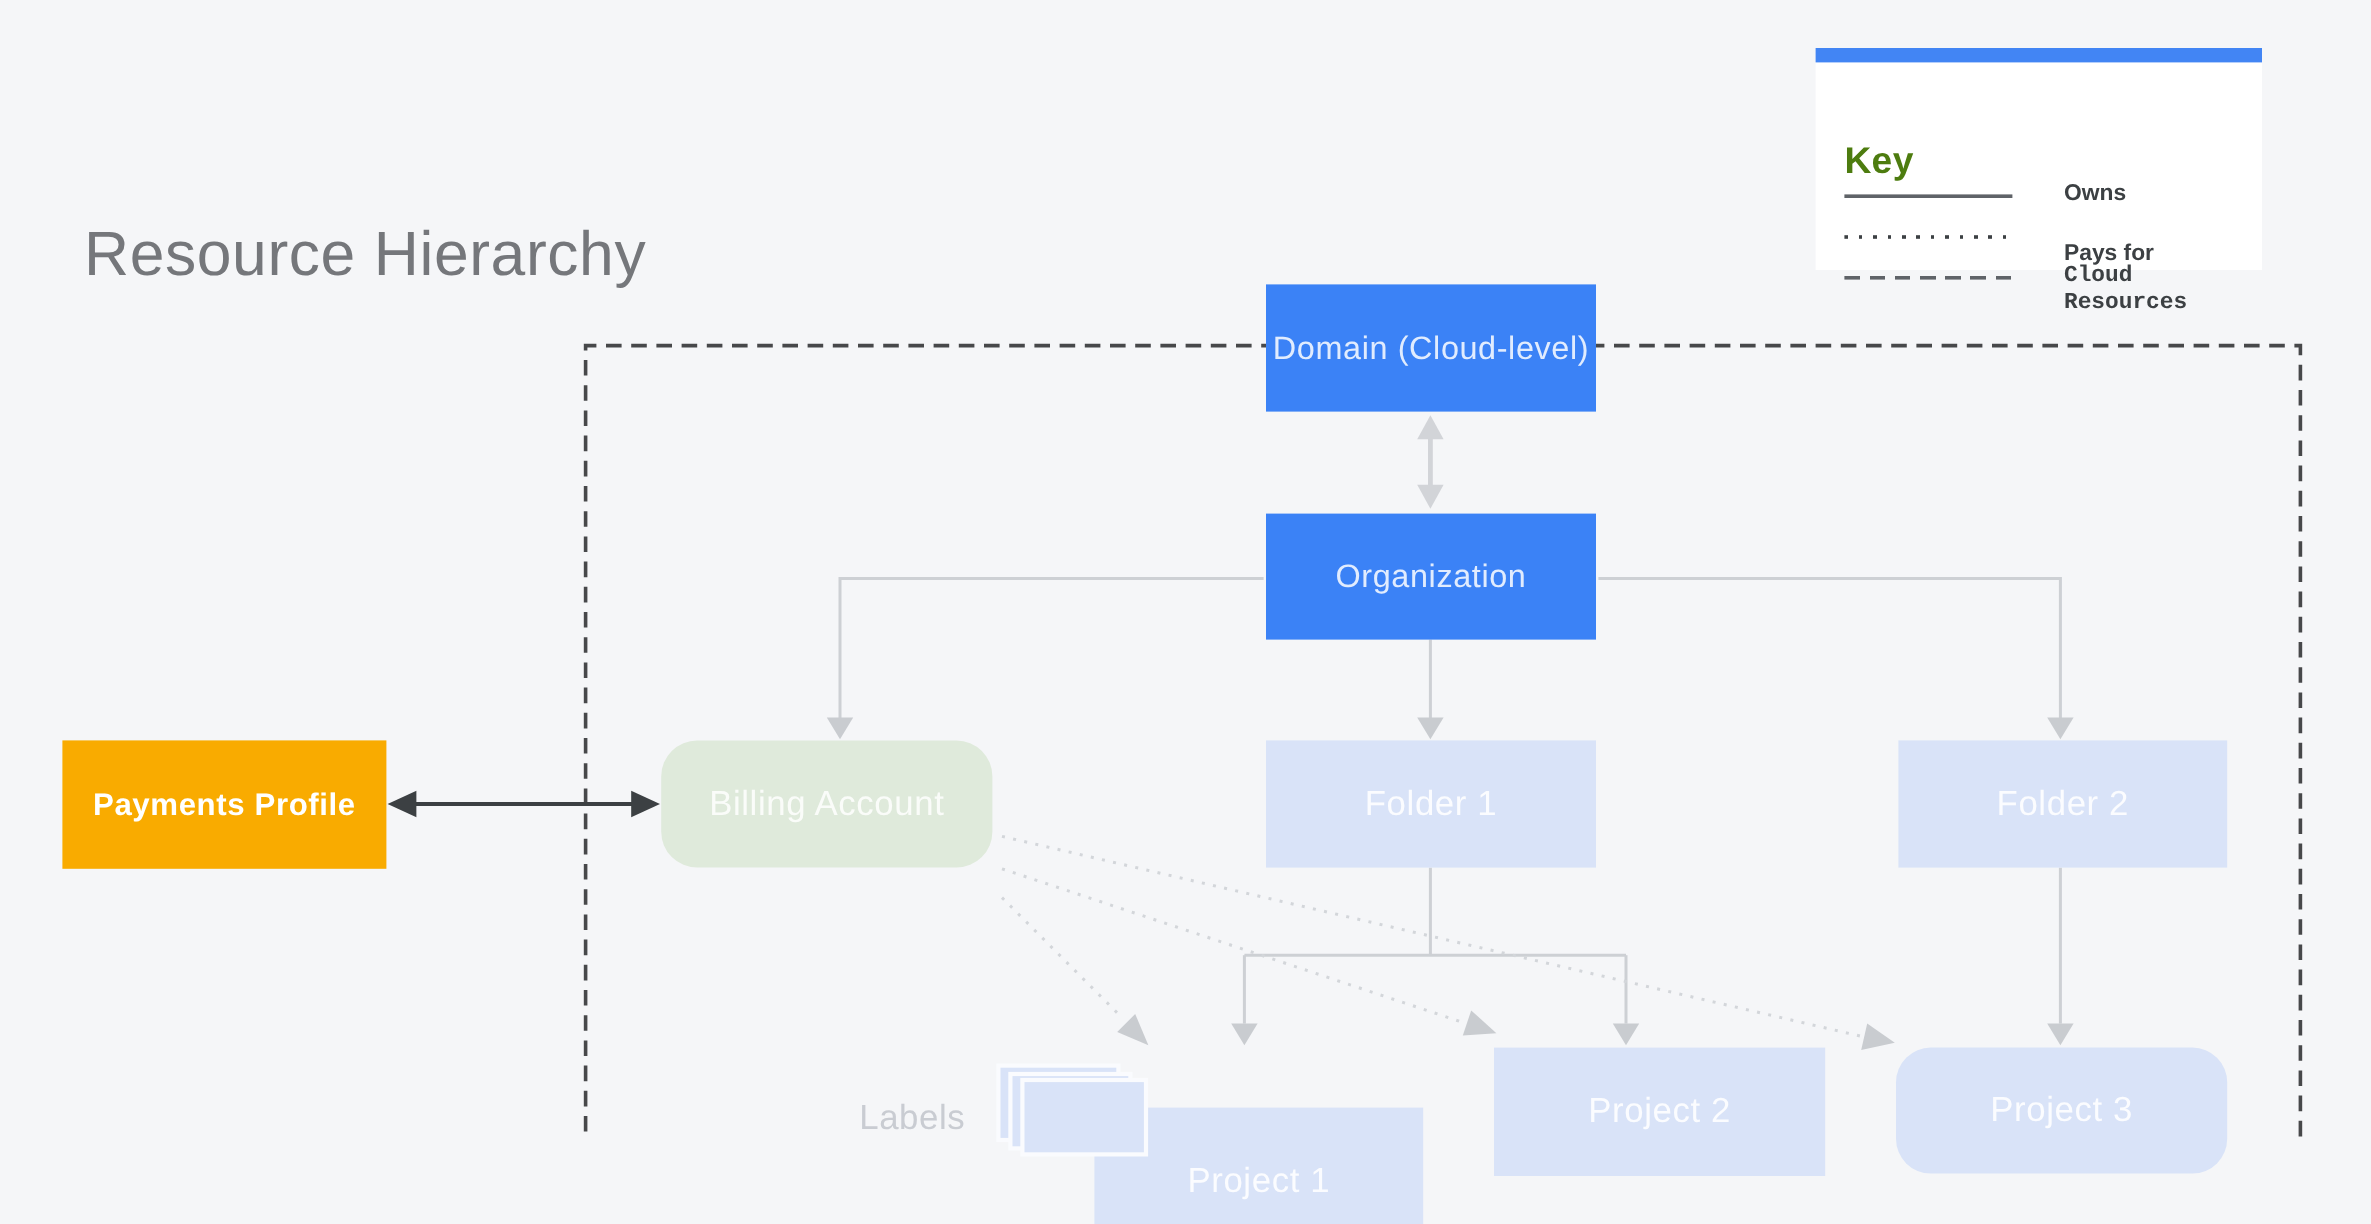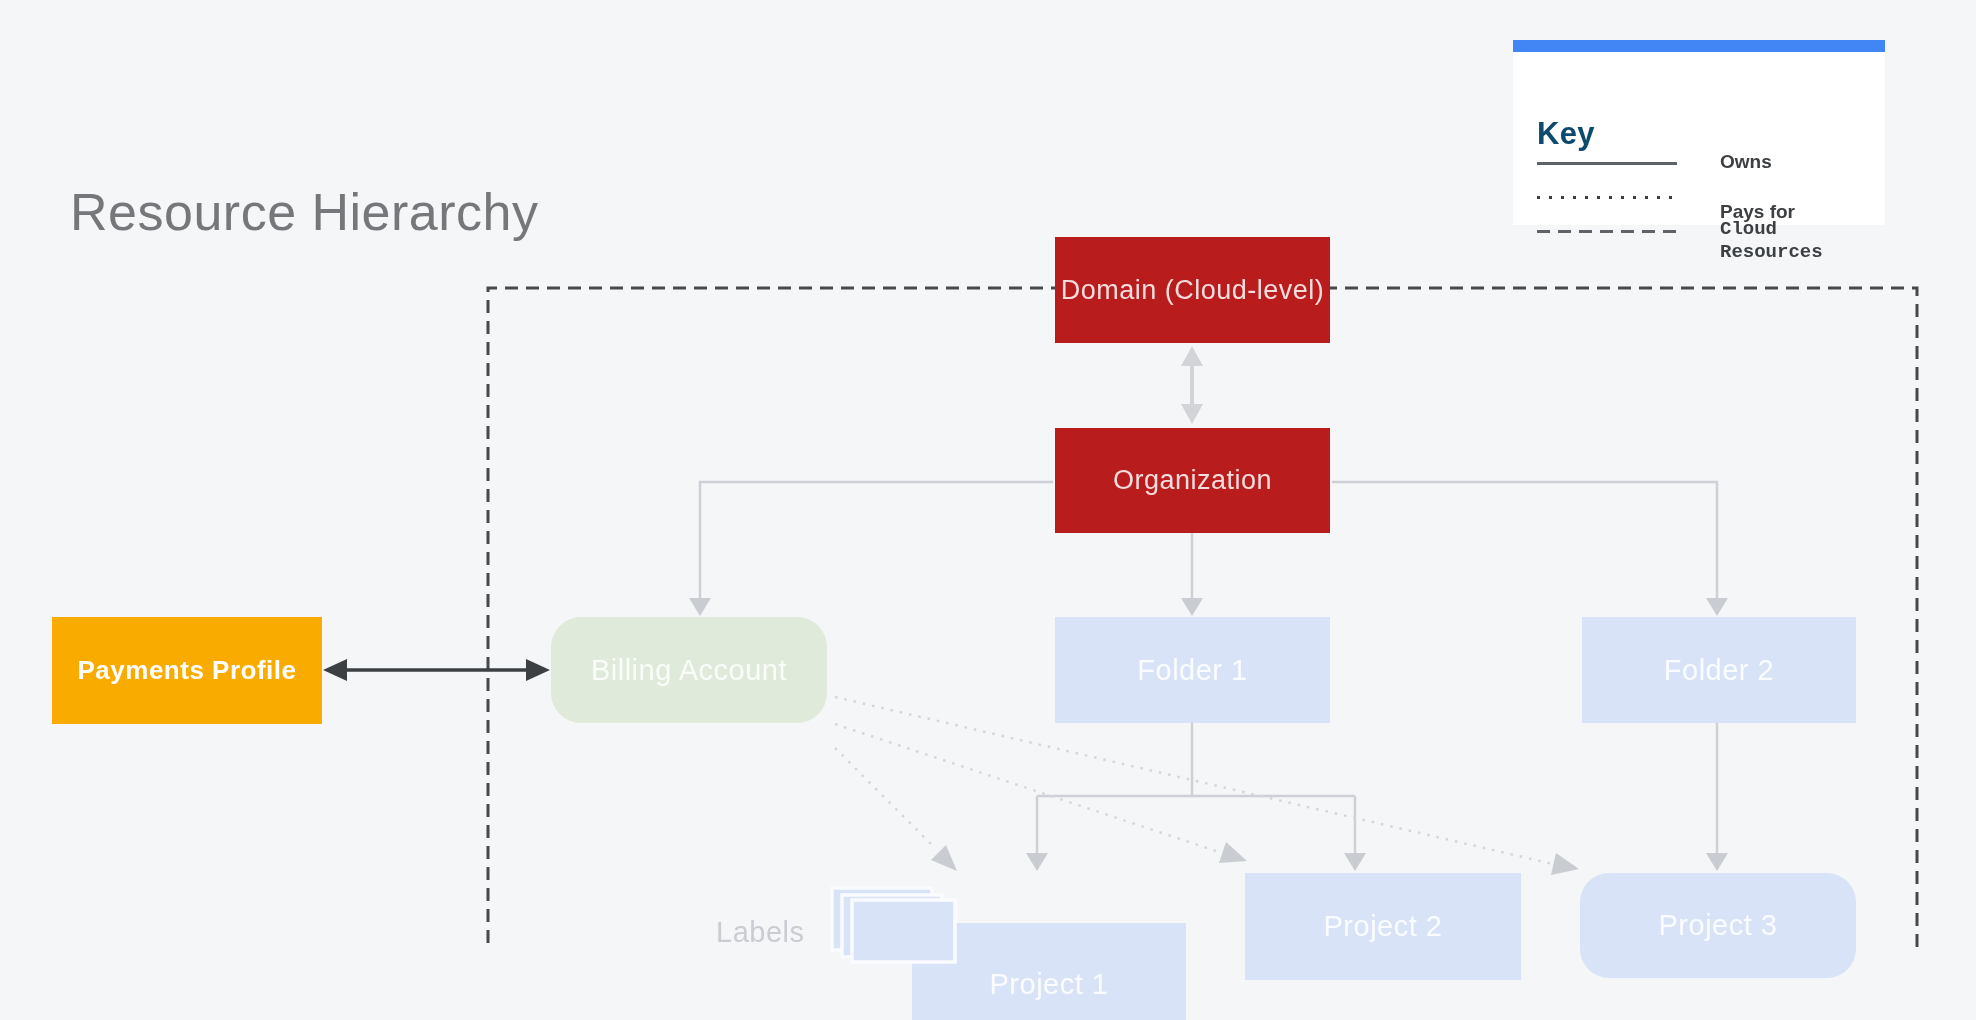--- a/index.html
+++ b/index.html
@@ -10,37 +10,37 @@
   }
   .page-title{
     position:absolute;left:70px;top:182px;margin:0;
     font-size:52px;font-weight:400;color:#75777b;letter-spacing:.5px;white-space:nowrap;
   }
   svg.overlay{position:absolute;left:0;top:0;z-index:1;}
   .node{
     position:absolute;display:flex;align-items:center;justify-content:center;
     text-align:center;z-index:2;letter-spacing:.5px;white-space:nowrap;
   }
-  .node.pink{background:#b91c1c;color:rgba(255,255,255,.85);font-size:27px;}
+  .node.pink{background:#3b82f6;color:rgba(255,255,255,.85);font-size:27px;}
   .node.green{background:#dfeadb;color:rgba(255,255,255,.84);font-size:29px;}
   .node.blue{background:#d9e3f8;color:rgba(255,255,255,.88);font-size:29px;}
   .node.yellow{background:#f9ab00;color:#ffffff;font-weight:bold;font-size:26px;}
   .labels-caption{
     position:absolute;left:716px;top:916px;z-index:3;
     font-size:29px;color:#c9ccd2;letter-spacing:.5px;
   }
   .cards-icon{position:absolute;left:826px;top:882px;z-index:3;}
   .key{
     position:absolute;left:1513px;top:40px;width:372px;height:185px;
     background:#ffffff;z-index:4;
   }
   .key-bar{position:absolute;left:0;top:0;width:100%;height:12px;background:#4285f4;}
   .key-heading{
     position:absolute;left:24px;top:76px;margin:0;
-    font-size:31px;font-weight:bold;color:#0c4a6e;letter-spacing:.3px;
+    font-size:31px;font-weight:bold;color:#4d7c0f;letter-spacing:.3px;
   }
   .key-sample{position:absolute;left:24px;width:140px;height:3px;}
   .sample-solid{top:122px;background:#5f6368;}
   .sample-dotted{top:156px;background:repeating-linear-gradient(to right,#3c4043 0 3px,transparent 3px 12px);}
   .sample-dashed{top:190px;background:repeating-linear-gradient(to right,#5f6368 0 13px,transparent 13px 21px);}
   .key-label{
     position:absolute;left:207px;width:150px;
     font-size:19px;font-weight:bold;color:#3c4043;line-height:23px;
   }
   .key-label.owns{top:110px;}

